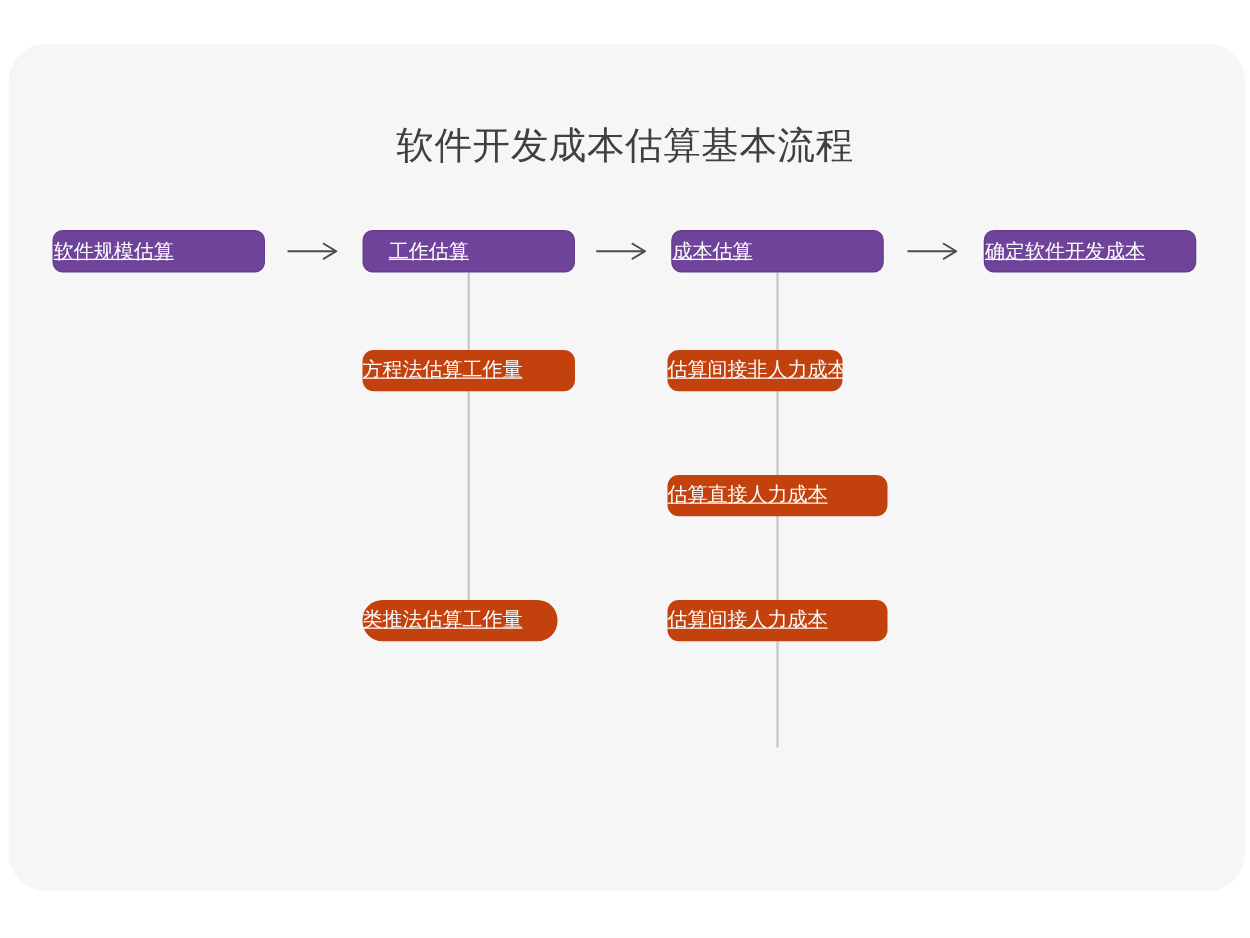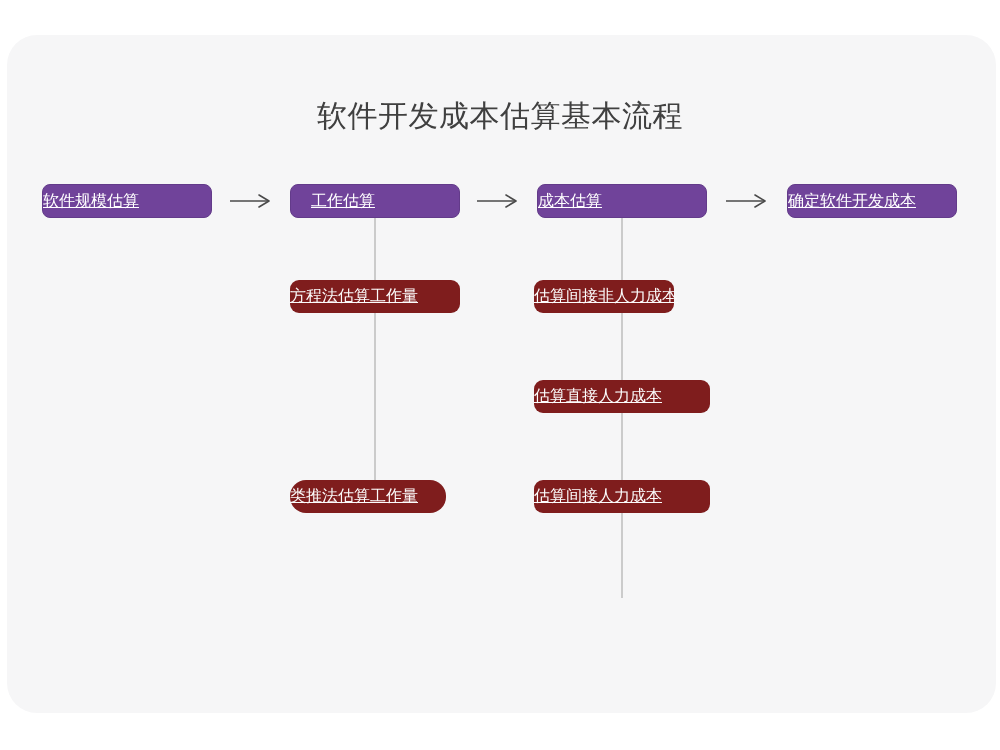--- a/index.html
+++ b/index.html
@@ -48,21 +48,21 @@
   }
   .node-main {
     top: 184px;
     width: 170px;
     background: #70439A;
     border: 1px solid #633B8A;
     border-radius: 8px;
   }
   .node-sub {
     height: 33px;
-    background: #7f1d1d;
+    background: #c2410c;
     color: #FCFCFC;
     border-radius: 9px;
   }
   .arrow {
     position: absolute;
     top: 192px;
     width: 46px;
     height: 18px;
   }
   .vline {

